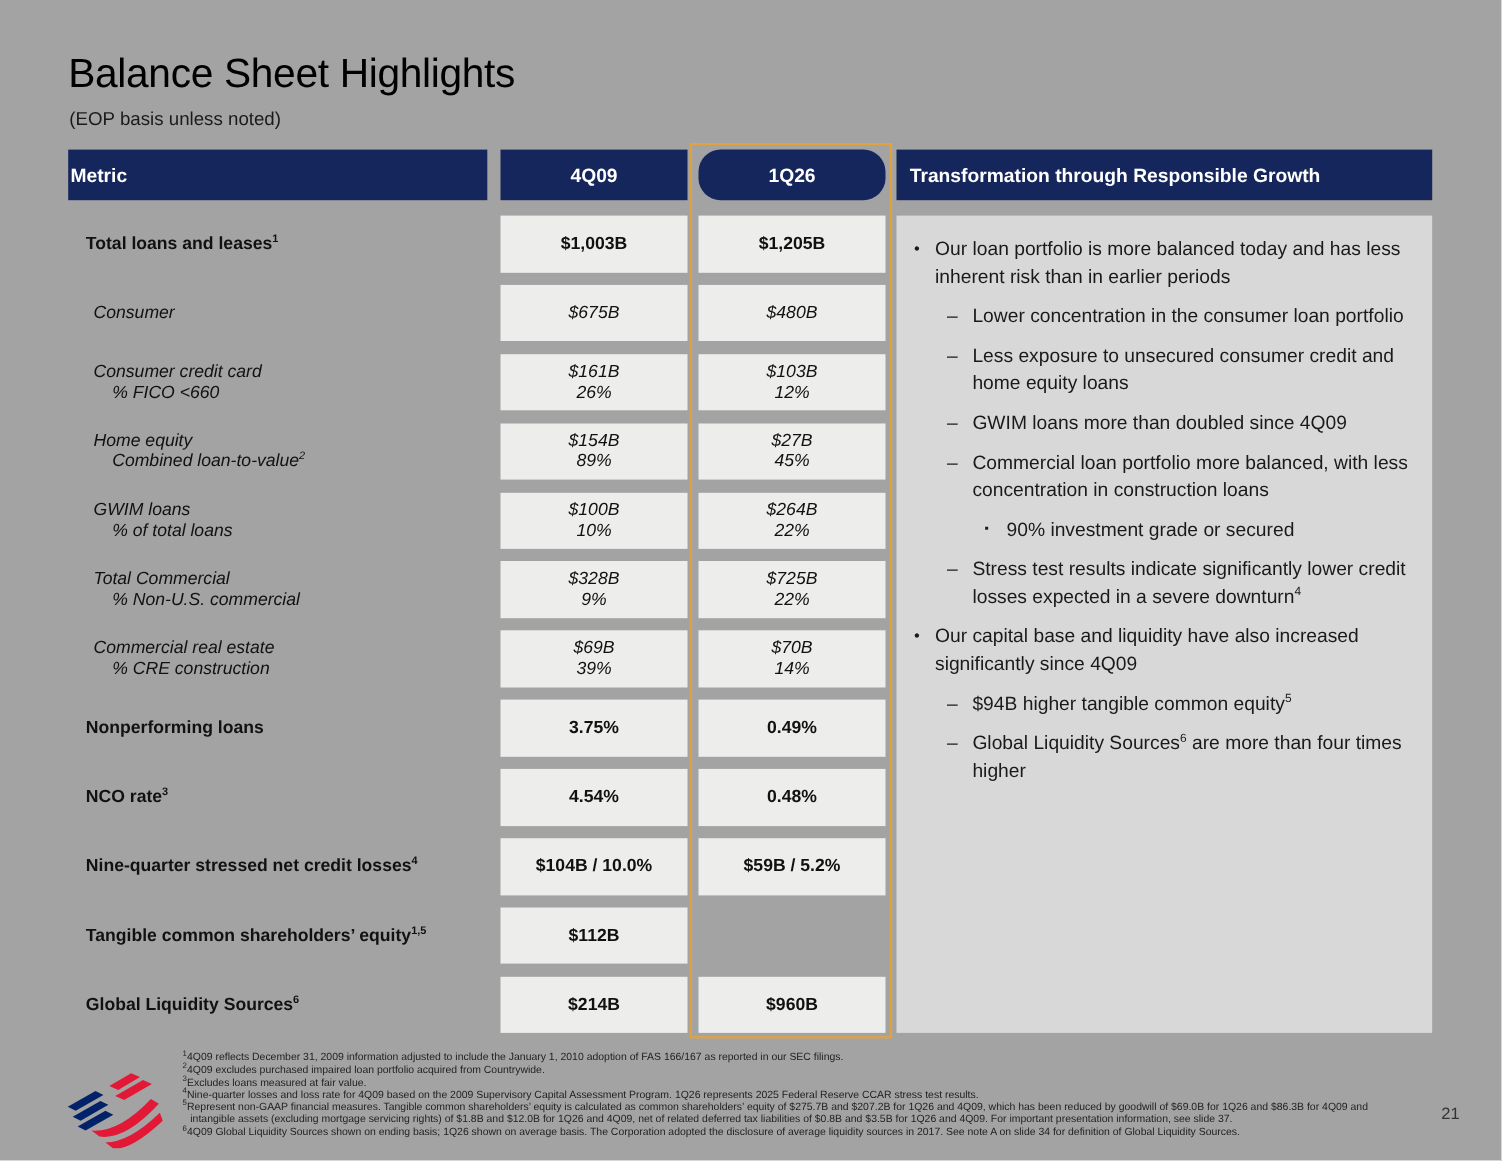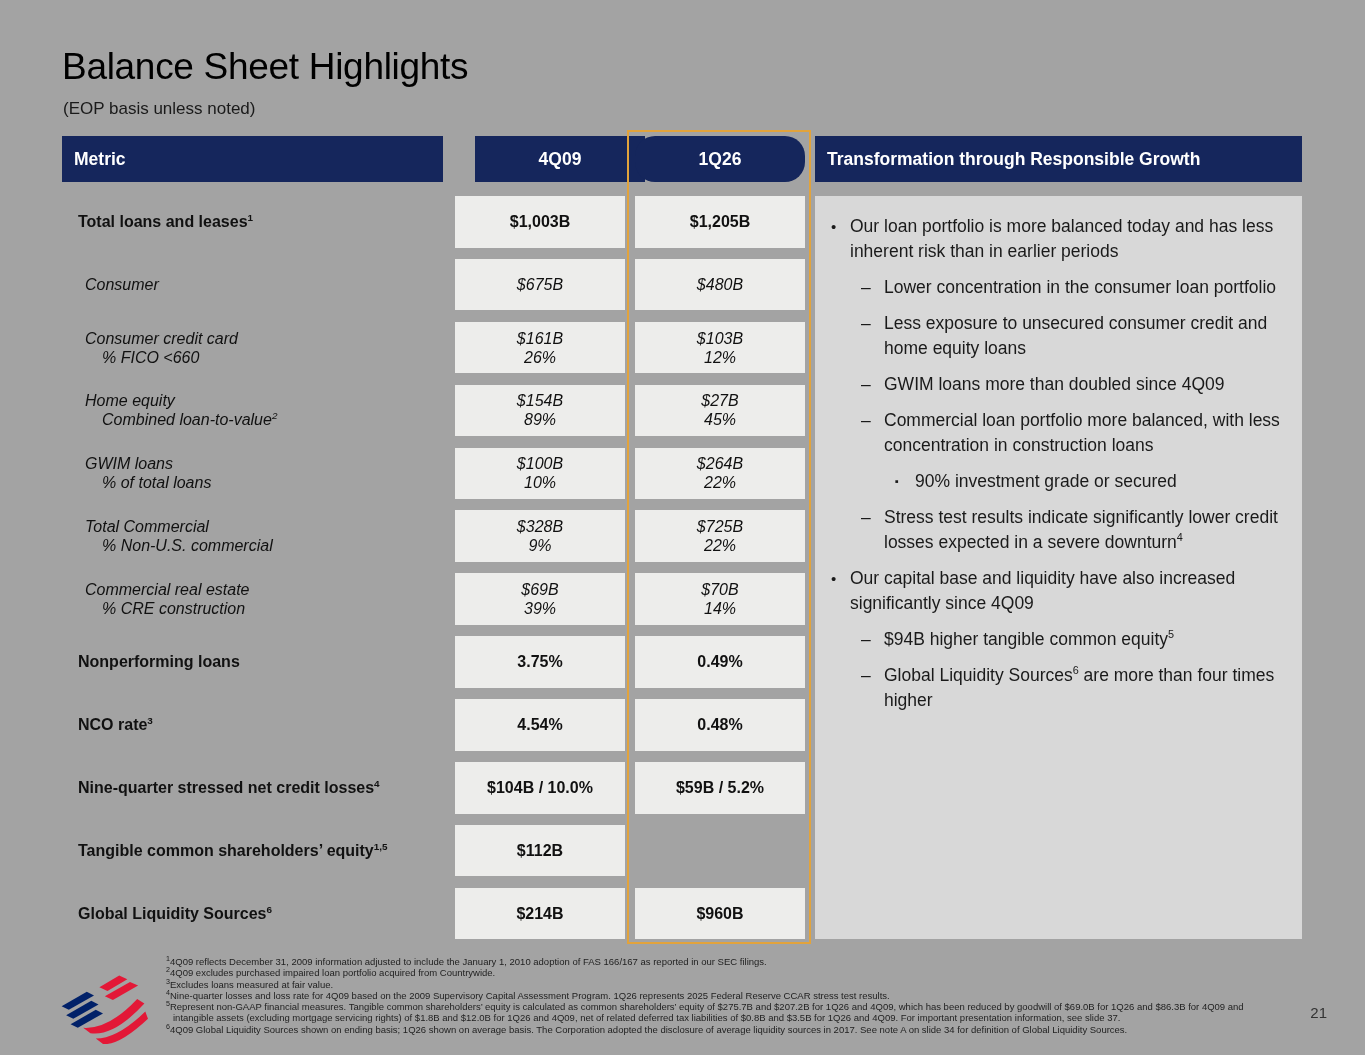--- a/index.html
+++ b/index.html
@@ -6,22 +6,22 @@
   body{font-family:"Liberation Sans","DejaVu Sans",sans-serif;color:#111;}
   .slide{position:relative;width:1365px;height:1055px;background:#a3a3a3;overflow:hidden;}
 
   
   .title{position:absolute;left:62px;top:46px;font-size:37px;font-weight:500;color:#000;letter-spacing:-.3px;}
   .subtitle{position:absolute;left:63px;top:99px;font-size:17px;color:#1a1a1a;}
 
   
   .hbar{position:absolute;top:136px;height:46px;background:#15265C;color:#fff;font-weight:bold;
         display:flex;align-items:center;box-sizing:border-box;font-size:17.5px;}
-  .h-metric{left:62px;width:381px;padding-left:12px;}
-  .h-q1{left:475px;width:170px;justify-content:center;}
+  .h-metric{left:62px;width:381px;padding-left:2px;}
+  .h-q1{left:455px;width:170px;justify-content:center;}
   .h-q2{left:635px;width:170px;justify-content:center;border-radius:20px;}
   .h-panel{left:815px;width:487px;padding-left:12px;font-size:17.5px;}
 
   
   .rows{position:absolute;left:62px;top:196px;width:743px;display:flex;flex-direction:column;row-gap:11.4px;}
   .trow{display:flex;height:51.5px;font-size:16px;line-height:19px;}
   .tmetric{width:393px;display:flex;flex-direction:column;justify-content:center;box-sizing:border-box;}
   .m1{padding-left:16px;}
   .m2{padding-left:40px;}
   .trow.bold .m1, .trow.bold .tval{font-weight:bold;}

